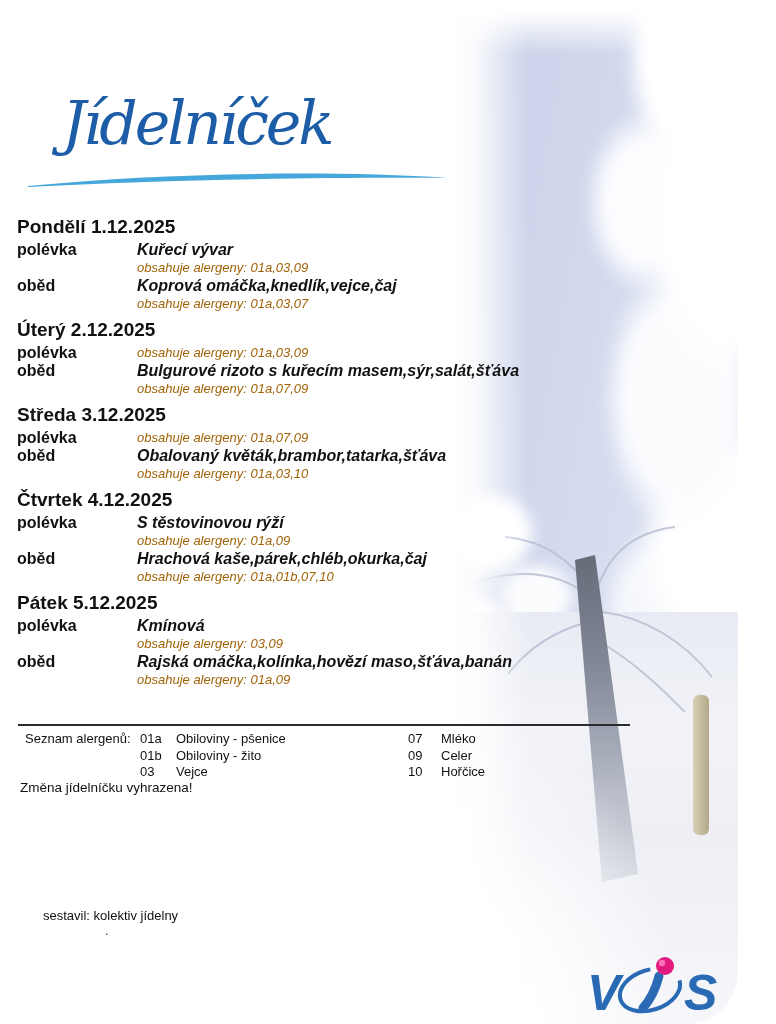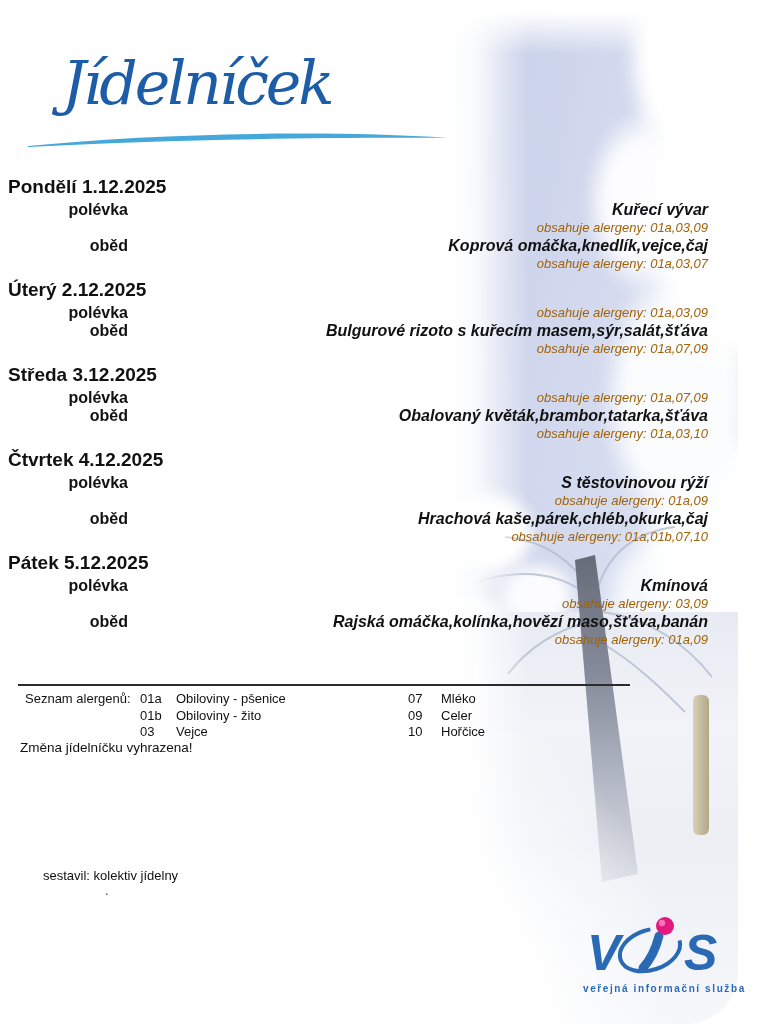--- a/index.html
+++ b/index.html
@@ -28,32 +28,32 @@
   .ground{position:absolute;left:0;top:600px;right:0;bottom:0;
     background:linear-gradient(180deg,#e8ebf3 0%,#f2f3f8 28%,#edeff5 55%,#f6f7fa 100%);}
   .photo-svg{position:absolute;left:0;top:0;}
   .fade-left{position:absolute;inset:0;
     background:linear-gradient(90deg,#ffffff 0px,rgba(255,255,255,.88) 26px,rgba(255,255,255,0) 78px);}
   .fade-top{position:absolute;left:0;top:0;right:0;height:42px;
     background:linear-gradient(180deg,#ffffff,rgba(255,255,255,0));}
   .fade-bl{position:absolute;left:0;bottom:0;width:230px;height:320px;
     background:radial-gradient(at 0% 100%,rgba(255,255,255,.95) 28%,rgba(255,255,255,0) 70%);}
   
-  .content{position:absolute;inset:0;z-index:2;}
+  .content{position:absolute;inset:0;z-index:2;margin-top:40px;}
   .title{position:absolute;left:62px;top:48px;font-family:"DejaVu Serif",serif;
     font-style:italic;font-size:60px;color:#1d5da8;letter-spacing:-3px;white-space:nowrap;}
   .swoosh{position:absolute;left:28px;top:128px;}
   .date-line{position:absolute;left:28px;top:144px;font-size:17px;font-weight:bold;
     letter-spacing:.4px;white-space:nowrap;}
   .date-line .gap{display:inline-block;width:26px;}
   .date-line .sm{display:inline-block;width:6px;}
-  .days{position:absolute;left:8px;top:176px;width:700px;}
+  .days{position:absolute;left:17px;top:176px;width:700px;}
   .day{margin-bottom:6px;}
   .day-name{font-size:19px;font-weight:bold;margin:0 0 3px 0;line-height:22px;}
-  .meal-row{display:grid;grid-template-columns:120px 1fr;text-align:right;}
+  .meal-row{display:grid;grid-template-columns:120px 1fr;}
   .meal-label{font-weight:bold;font-size:16px;line-height:18px;}
   .dish{font-weight:bold;font-style:italic;font-size:16px;line-height:18px;white-space:nowrap;}
   .allergens{font-style:italic;font-size:13px;line-height:17px;margin-bottom:1px;color:#a16207;}
   
   .rule{position:absolute;left:18px;top:684px;width:612px;height:2px;background:#2b2b2b;}
   .allergen-grid{position:absolute;left:25px;top:691px;font-size:13px;line-height:16.5px;white-space:nowrap;}
   .ag-row span{display:inline-block;vertical-align:top;}
   .ag-c0{width:115px;}
   .ag-code{width:36px;}
   .ag-name{width:232px;}

